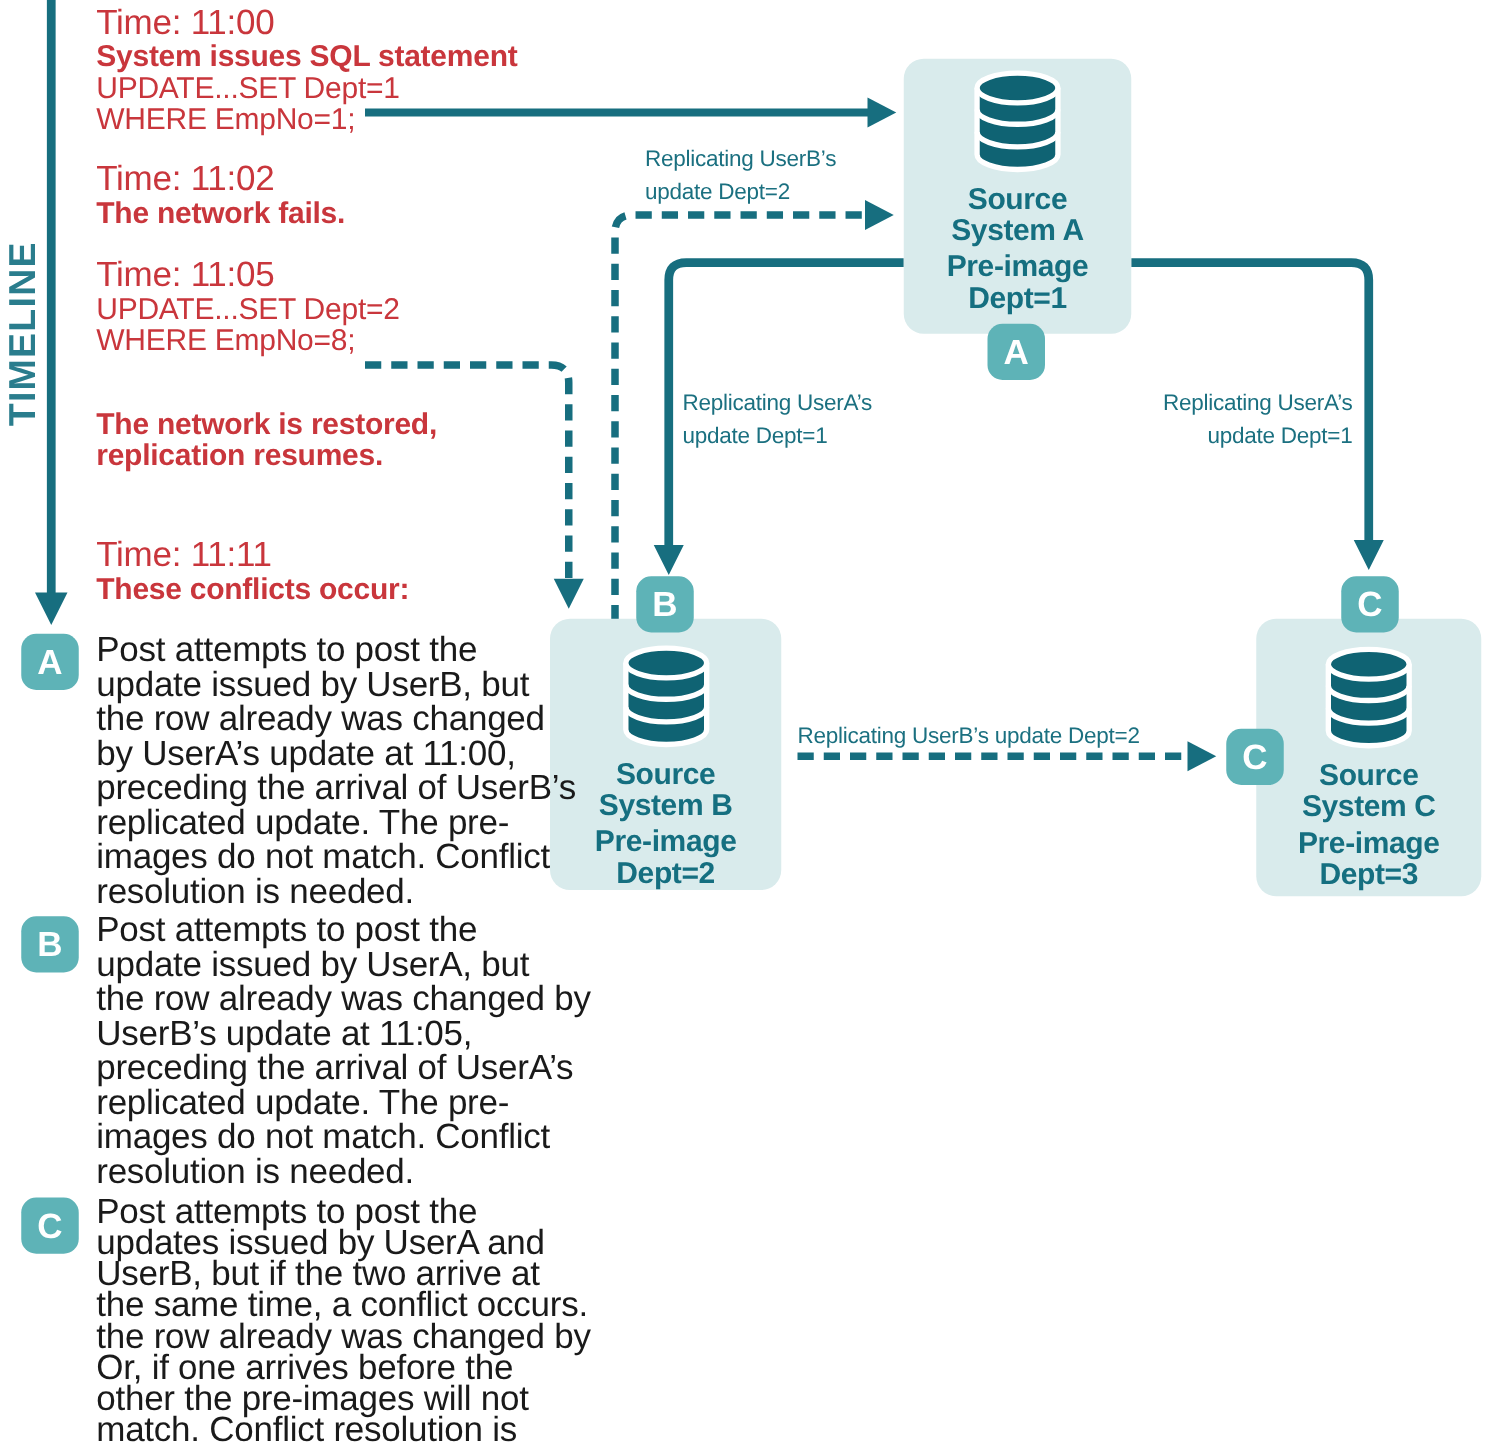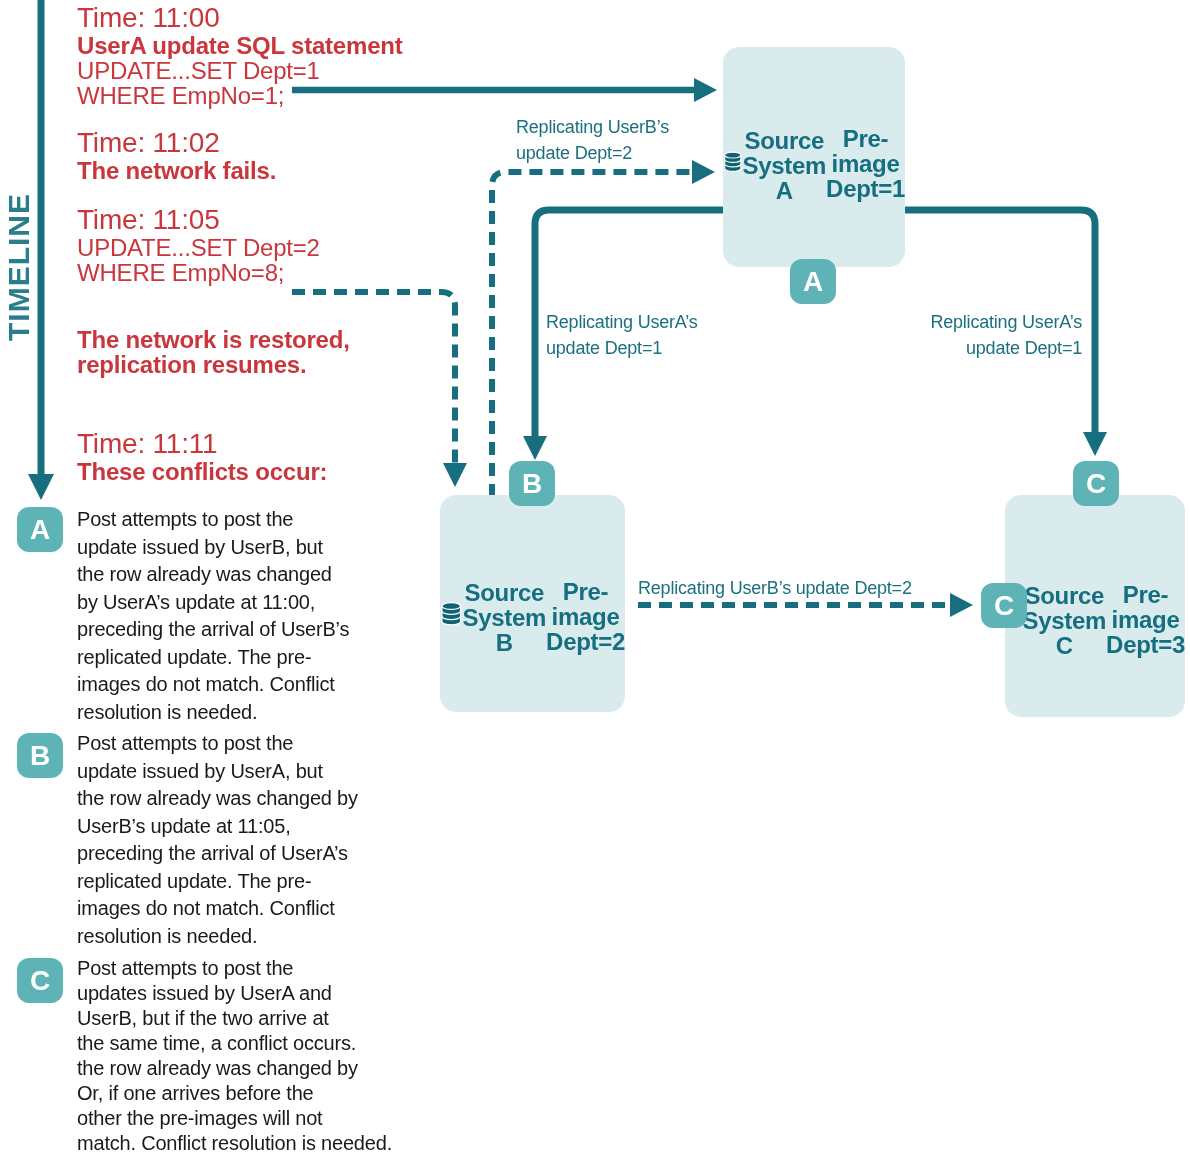--- a/index.html
+++ b/index.html
@@ -19,33 +19,33 @@
   .event{position:absolute;left:77px;color:#c9363c;}
   .ev-time{font-size:28px;font-weight:normal;line-height:30px;letter-spacing:-0.2px;}
   .ev-bold{font-size:24px;font-weight:bold;line-height:25px;letter-spacing:-0.2px;}
   .ev-plain{font-size:24px;line-height:25px;letter-spacing:-0.2px;}
   
   .alabel{position:absolute;color:#1b7080;font-size:18px;line-height:26px;letter-spacing:-0.2px;}
   .alabel-right{text-align:right;}
   
   .sysbox{
     position:absolute;background:#d9ebec;border-radius:16px;
-    display:flex;align-items:center;
+    display:flex;flex-direction:column;align-items:center;
     color:#156f80;text-align:center;box-sizing:border-box;
   }
   .sysname{font-weight:bold;font-size:24px;line-height:25px;margin-top:7px;letter-spacing:-0.3px;}
   .syspre{font-weight:bold;font-size:24px;line-height:25px;margin-top:4px;letter-spacing:-0.3px;}
   
   .badge{
     position:absolute;width:46px;height:45px;border-radius:12px;background:#5eb3b7;
     color:#ffffff;font-weight:bold;font-size:28px;
     display:flex;align-items:center;justify-content:center;
   }
   
-  .conflict{position:absolute;left:77px;width:410px;color:#1a1a1a;font-size:20px;line-height:27.5px;letter-spacing:-0.2px;}
+  .conflict{position:absolute;left:77px;width:410px;color:#1a1a1a;font-size:28px;line-height:27.5px;letter-spacing:-0.2px;}
   .conflict.tight{line-height:25px;}
   
   .arrows{position:absolute;left:0;top:0;pointer-events:none;}
 </style>
 </head>
 <body>
 
 <div class="stage">
 
   <svg class="arrows" width="1190" height="1156" viewBox="0 0 1190 1156">
@@ -69,21 +69,21 @@
     <polygon points="1083,432 1107,432 1095,456" fill="#176e7f"></polygon>
 
     <path d="M638 605 H952" stroke="#176e7f" stroke-width="6" stroke-dasharray="13 8" fill="none"></path>
     <polygon points="950,593 950,617 973,605" fill="#176e7f"></polygon>
   </svg>
 
   <div class="timeline-label">TIMELINE</div>
 
   <div class="event" style="top:3px">
     <div class="ev-time">Time: 11:00</div>
-    <div class="ev-bold pre">UserA update SQL statement</div>
+    <div class="ev-bold pre">System issues SQL statement</div>
     <div class="ev-plain pre">UPDATE...SET Dept=1
 WHERE EmpNo=1;</div>
   </div>
   <div class="event" style="top:128px">
     <div class="ev-time">Time: 11:02</div>
     <div class="ev-bold pre">The network fails.</div>
   </div>
   <div class="event" style="top:205px">
     <div class="ev-time">Time: 11:05</div>
     <div class="ev-plain pre">UPDATE...SET Dept=2

